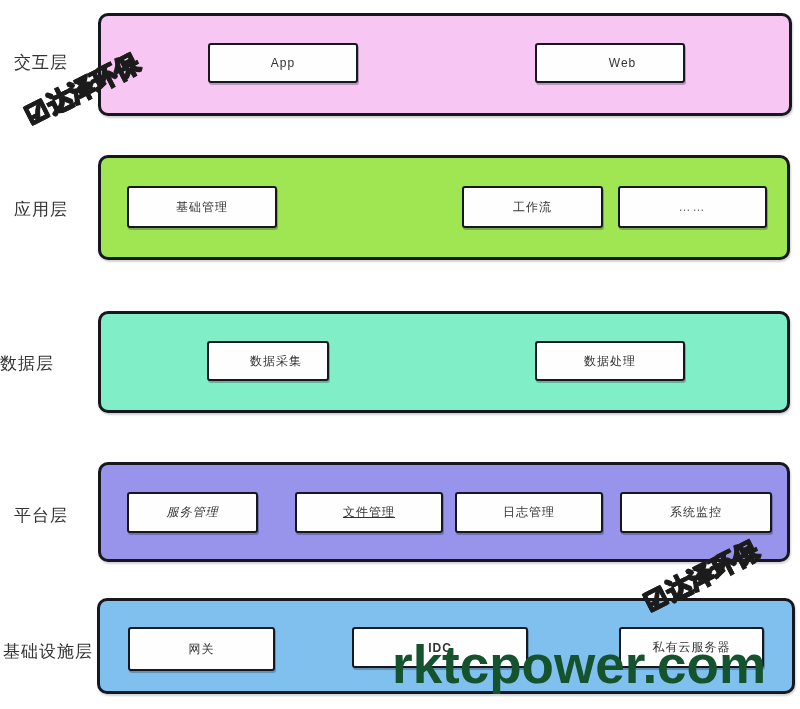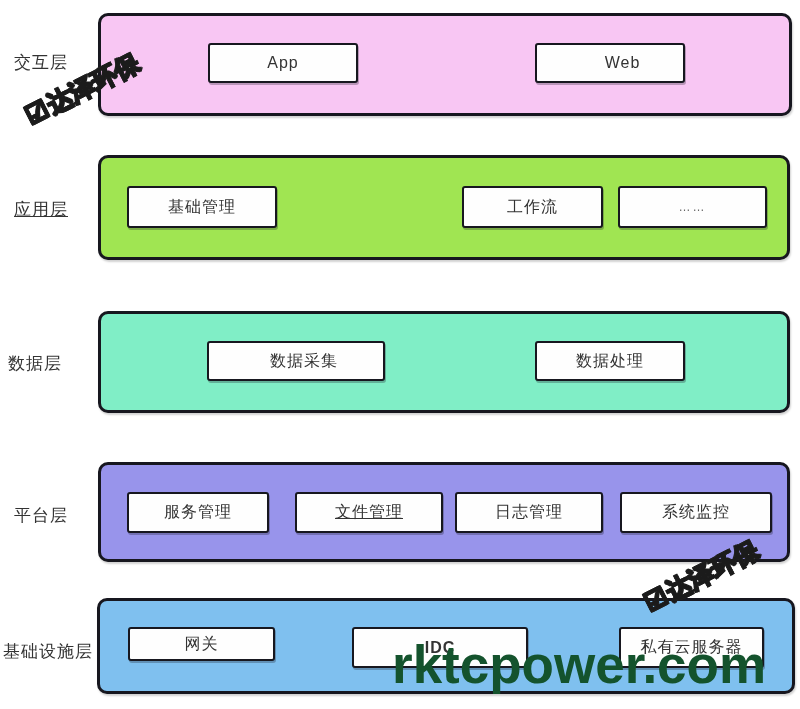--- a/index.html
+++ b/index.html
@@ -19,21 +19,21 @@
     box-sizing:border-box;
     box-shadow:1px 2px 2px rgba(0,0,0,0.18);
   }
   .node{
     position:absolute;
     background:#fefefe;
     border:2px solid #17171f;
     border-radius:3px;
     box-sizing:border-box;
     display:flex;align-items:center;justify-content:center;
-    font-size:16px;color:#333333;letter-spacing:1px;
+    font-size:12px;color:#333333;letter-spacing:1px;
     box-shadow:1px 2px 0 rgba(23,23,31,0.28);
     z-index:2;
   }
   .node.small-text{font-size:12px;color:#666666;letter-spacing:2px;}
   .layer-label{
     position:absolute;
     font-size:17px;color:#333333;letter-spacing:1px;
     z-index:3;white-space:nowrap;
   }
   .wm-brand{
@@ -58,41 +58,41 @@
 </head>
 <body>
 
 <div id="stage">
 
   <div class="layer-label" style="left:14px;top:51px;">交互层</div>
   <div class="band" style="left: 98px; top: 13px; width: 694px; height: 103px; background: rgb(248, 198, 243);"></div>
   <div class="node" style="left:208px;top:43px;width:150px;height:40px;">App</div>
   <div class="node" style="left:535px;top:43px;width:150px;height:40px;padding-left:25px;">Web</div>
 
-  <div class="layer-label" style="left:14px;top:198px;text-decoration:underline;">应用层</div>
+  <div class="layer-label" style="left:14px;top:198px;">应用层</div>
   <div class="band" style="left: 98px; top: 155px; width: 692px; height: 105px; background: rgb(160, 229, 82);"></div>
   <div class="node" style="left:127px;top:186px;width:150px;height:42px;">基础管理</div>
   <div class="node" style="left:462px;top:186px;width:141px;height:42px;">工作流</div>
   <div class="node small-text" style="left:618px;top:186px;width:149px;height:42px;">……</div>
 
-  <div class="layer-label" style="left:8px;top:352px;font-family:Liberation Mono, monospace;">数据层</div>
+  <div class="layer-label" style="left:0;top:352px;font-family:Liberation Mono, monospace;">数据层</div>
   <div class="band" style="left: 98px; top: 311px; width: 692px; height: 102px; background: rgb(128, 238, 198);"></div>
-  <div class="node" style="left:207px;top:341px;width:178px;height:40px;padding-left:16px;">数据采集</div>
+  <div class="node" style="left:207px;top:341px;width:122px;height:40px;padding-left:16px;">数据采集</div>
   <div class="node" style="left:535px;top:341px;width:150px;height:40px;">数据处理</div>
 
   <div class="layer-label" style="left:14px;top:504px;">平台层</div>
   <div class="band" style="left: 98px; top: 462px; width: 692px; height: 100px; background: rgb(152, 148, 235);"></div>
-  <div class="node" style="left:127px;top:492px;width:142px;height:41px;">服务管理</div>
+  <div class="node" style="left:127px;top:492px;width:131px;height:41px;font-style:italic;">服务管理</div>
   <div class="node" style="left:295px;top:492px;width:148px;height:41px;text-decoration:underline;">文件管理</div>
   <div class="node" style="left:455px;top:492px;width:148px;height:41px;">日志管理</div>
   <div class="node" style="left:620px;top:492px;width:152px;height:41px;">系统监控</div>
 
   <div class="layer-label" style="left:3px;top:640px;">基础设施层</div>
   <div class="band" style="left: 97px; top: 598px; width: 698px; height: 96px; background: rgb(127, 192, 239);"></div>
-  <div class="node" style="left:128px;top:627px;width:147px;height:34px;">网关</div>
+  <div class="node" style="left:128px;top:627px;width:147px;height:44px;">网关</div>
   <div class="node" style="left:352px;top:627px;width:176px;height:41px;font-weight:bold;">IDC</div>
   <div class="node" style="left:619px;top:627px;width:145px;height:41px;">私有云服务器</div>
 
   <div class="wm-brand" style="left:27px;top:101px;">
     <span class="wm-check">☑</span><span>达泽环保</span>
   </div>
   <div class="wm-brand" style="left:646px;top:588px;">
     <span class="wm-check">☑</span><span>达泽环保</span>
   </div>
   <div class="wm-site" style="left:392px;top:634px;">rktcpower.com</div>

